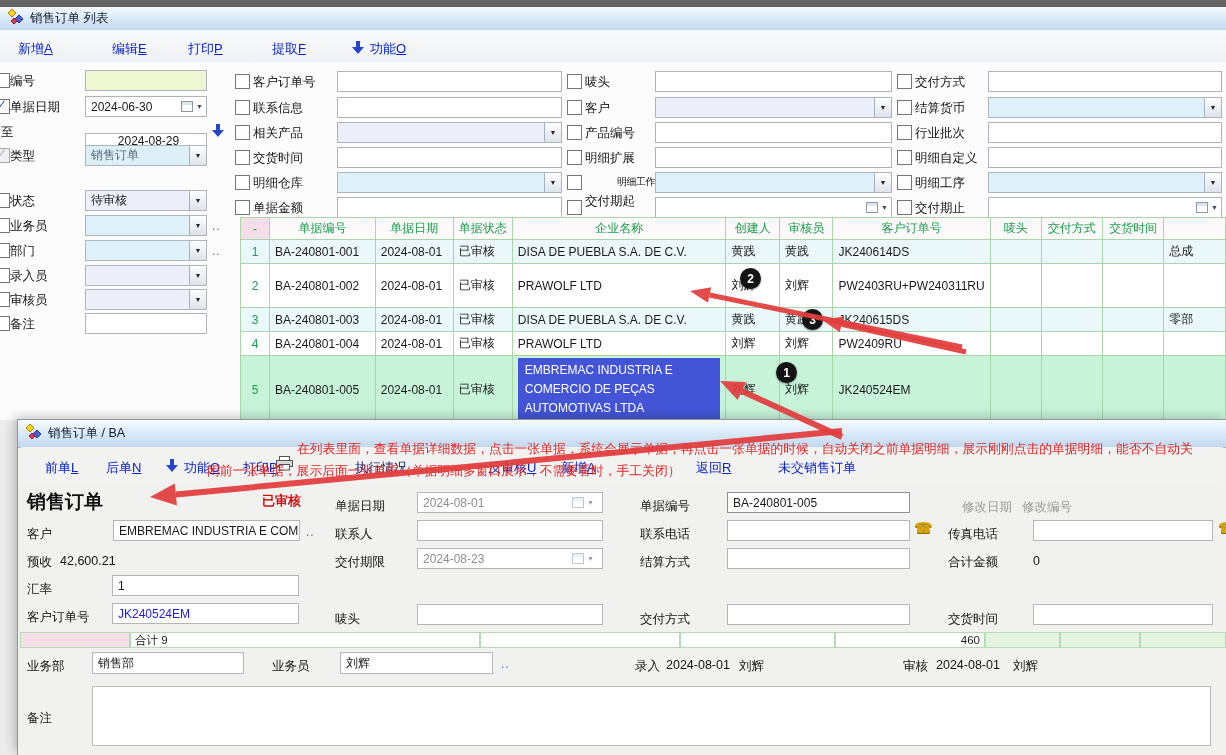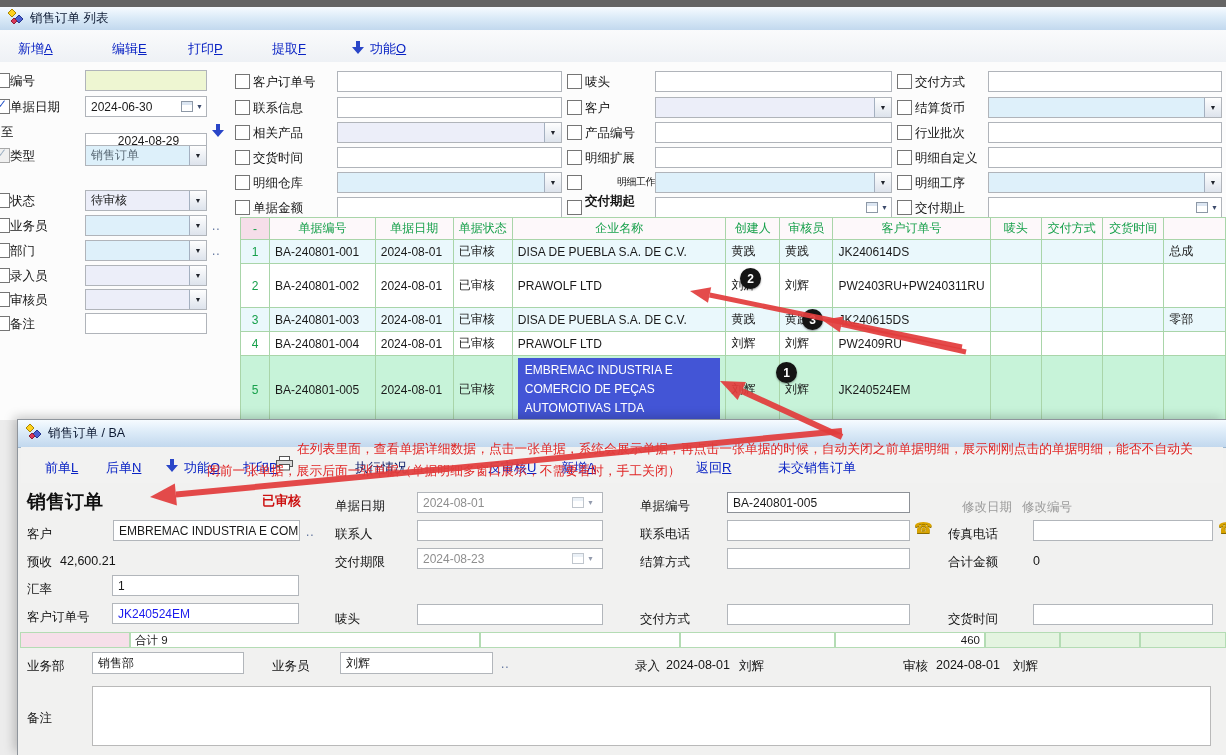--- a/index.html
+++ b/index.html
@@ -227,21 +227,21 @@
         <span style=""></span>
       </div>
       <span class="cb " style="left:567px;top:175px;"></span>
       <span class="abs f-label small" style="left:585px;top:175px;">明细工作中心</span>
       <div class="abs fbox" style="left:655px;top:172px;width:237px;background:#def0fa;">
         <span style=""></span>
         <span class="dd-btn">▼</span>
       </div>
       <span class="abs dots" style="left:897px;top:176px;">..</span>
       <span class="cb " style="left:567px;top:200px;"></span>
-      <span class="abs f-label " style="left:585px;top:193px;font-weight:bold;">交付期起</span>
+      <span class="abs f-label " style="left:585px;top:193px;">交付期起</span>
       <div class="abs fbox" style="left:655px;top:197px;width:237px;">
         <span style=""></span>
         <span class="cal-wrap">
           <span class="cal-ic"></span>
           <span class="sm-arr">▼</span>
         </span>
       </div>
       <span class="cb " style="left:897px;top:74px;"></span>
       <span class="abs f-label " style="left:915px;top:74px;">交付方式</span>
       <div class="abs fbox" style="left:988px;top:71px;width:234px;">

